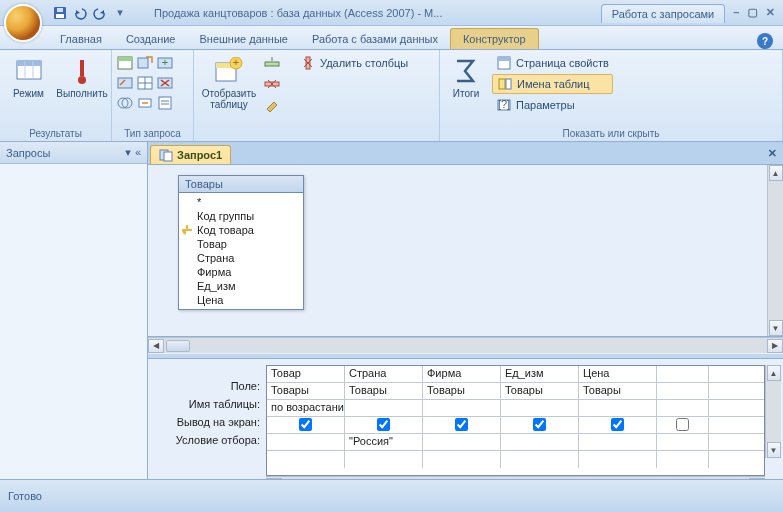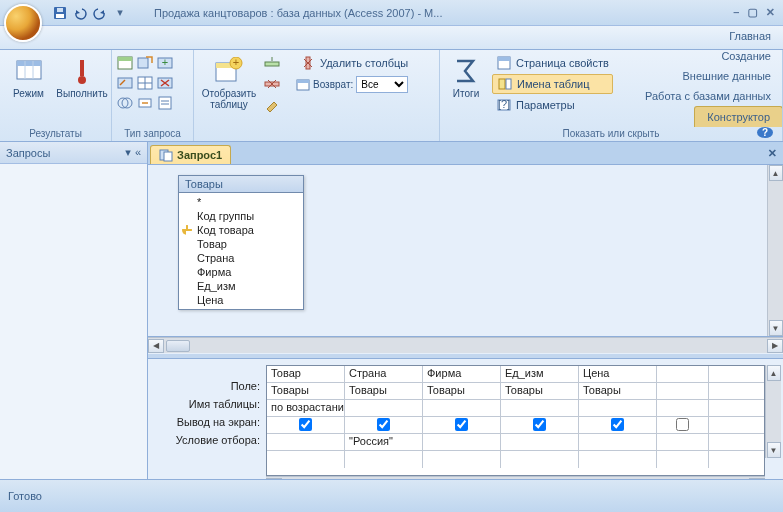--- a/index.html
+++ b/index.html
@@ -7,21 +7,21 @@
 
 .title-bar { height: 26px; background: linear-gradient(#d9e7f5, #c3d9f0); display: flex; align-items: center; border-bottom: 1px solid #a3bde3; }
 .office-btn { width: 38px; height: 38px; position: absolute; left: 4px; top: 4px; z-index: 20; border-radius: 50%; background: radial-gradient(circle at 30% 30%, #f9d26e, #e8a738 40%, #b05512 70%); border: 2px solid #fff; box-shadow: 0 0 3px rgba(0,0,0,.3); cursor: pointer; }
 .qat { margin-left: 46px; display: flex; gap: 4px; align-items: center; height: 100%; padding: 0 6px; }
 .qat-icon { width: 16px; height: 16px; display: inline-flex; align-items: center; justify-content: center; cursor: pointer; color: #2b5797; }
 .title-text { flex: 1; text-align: left; padding-left: 20px; color: #4a6a92; }
 .title-tab { background: linear-gradient(#e6effa, #d2e3f5); border: 1px solid #8faed9; border-bottom: none; padding: 3px 10px; border-radius: 4px 4px 0 0; color: #3a5f8a; margin-top: 2px; }
 .win-controls { display: flex; gap: 8px; padding: 0 8px; color: #5a769c; }
 .win-ctrl { cursor: pointer; font-weight: bold; }
 
-.tabs-row { height: 24px; background: linear-gradient(#ecf3fb, #d7e6f6); display: flex; align-items: flex-end; padding-left: 48px; border-bottom: 1px solid #8faed9; flex-direction: column; }
+.tabs-row { height: 24px; background: linear-gradient(#ecf3fb, #d7e6f6); display: flex; align-items: flex-end; padding-left: 48px; border-bottom: 1px solid #8faed9; }
 .tab { padding: 4px 12px; color: #3a5f8a; cursor: pointer; }
 .tab.active { background: #e9d08a; border: 1px solid #c6a94e; border-bottom: none; border-radius: 3px 3px 0 0; color: #3a5f8a; }
 .help-icon { margin-left: auto; margin-right: 10px; width: 16px; height: 16px; border-radius: 50%; background: #3a78c9; color: #fff; display: flex; align-items: center; justify-content: center; font-weight: bold; cursor: pointer; font-size: 10px; }
 
 .ribbon { height: 92px; background: linear-gradient(#eaf2fb, #d5e5f6); display: flex; border-bottom: 1px solid #8faed9; }
 .rgroup { border-right: 1px solid #b6cde8; display: flex; flex-direction: column; padding: 2px 4px 0 4px; }
 .rgroup-body { flex: 1; display: flex; align-items: flex-start; gap: 4px; padding-top: 2px; }
 .rgroup-label { text-align: center; color: #4a6a92; font-size: 10px; padding: 1px 0 2px 0; }
 .rbig { display: flex; flex-direction: column; align-items: center; width: 50px; cursor: pointer; padding: 2px; }
 .rbig .ico { width: 30px; height: 30px; display: flex; align-items: center; justify-content: center; }
@@ -100,20 +100,21 @@
       </span>
     <span class="qat-icon">
         <svg width="14" height="14" viewBox="0 0 14 14">
           <path d="M5 3 A5 5 0 1 0 11 7" stroke="#2b5797" fill="none" stroke-width="1.5"></path>
           <path d="M11 4 L11 8 L7 7 Z" fill="#2b5797"></path>
         </svg>
       </span>
     <span class="qat-icon" style="color:#4a6a92;">▾</span>
   </div>
   <div class="title-text">Продажа канцтоваров : база данных (Access 2007) - M...</div>
+  <div class="title-tab">Работа с запросами</div>
   <div class="win-controls">
     <span class="win-ctrl">–</span>
     <span class="win-ctrl">▢</span>
     <span class="win-ctrl">✕</span>
   </div>
 </div>
 
 <div class="tabs-row">
   <div class="tab">Главная</div>
   <div class="tab">Создание</div>
@@ -248,30 +249,20 @@
       <div class="rcol" style="gap:2px;">
         <div class="rbtn-sm">
             <span class="ico">
               <svg width="14" height="14">
                 <rect x="5" y="1" width="4" height="12" fill="#e8b4ad" stroke="#a84c3e"></rect>
                 <path d="M3 3 L11 11 M11 3 L3 11" stroke="#a84c3e"></path>
               </svg>
             </span>
             <span>Удалить столбцы</span>
           </div>
-        <div class="return-row">
-          <span class="ico">
-              <svg width="14" height="14">
-                <rect x="1" y="2" width="12" height="10" fill="#fff" stroke="#5f82b3"></rect>
-                <rect x="1" y="2" width="12" height="3" fill="#9cbce4"></rect>
-              </svg>
-            </span>
-          <span style="font-size:10px;color:#2a4d78;">Возврат:</span>
-          <select style="width:52px;"><option>Все</option></select>
-        </div>
       </div>
     </div>
   </div>
 
   <div class="rgroup" style="flex:1;">
     <div class="rgroup-body">
       <div class="rbig" style="width:44px;">
         <div class="ico">
             <svg width="26" height="28" viewBox="0 0 26 28">
               <path d="M4 4 L20 4 L12 14 L20 24 L4 24" fill="none" stroke="#3a5f8a" stroke-width="2.5"></path>

